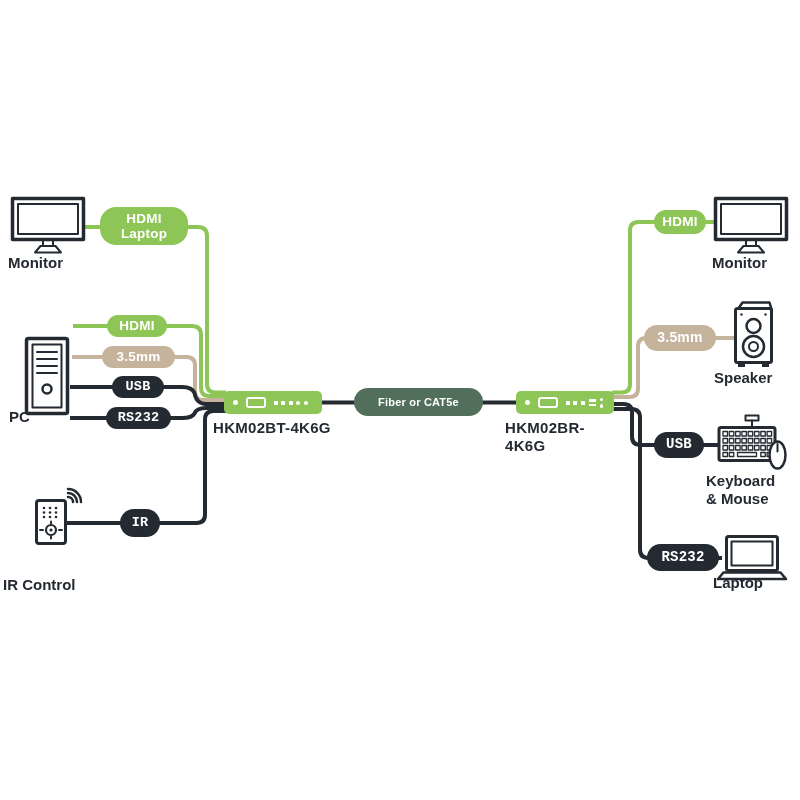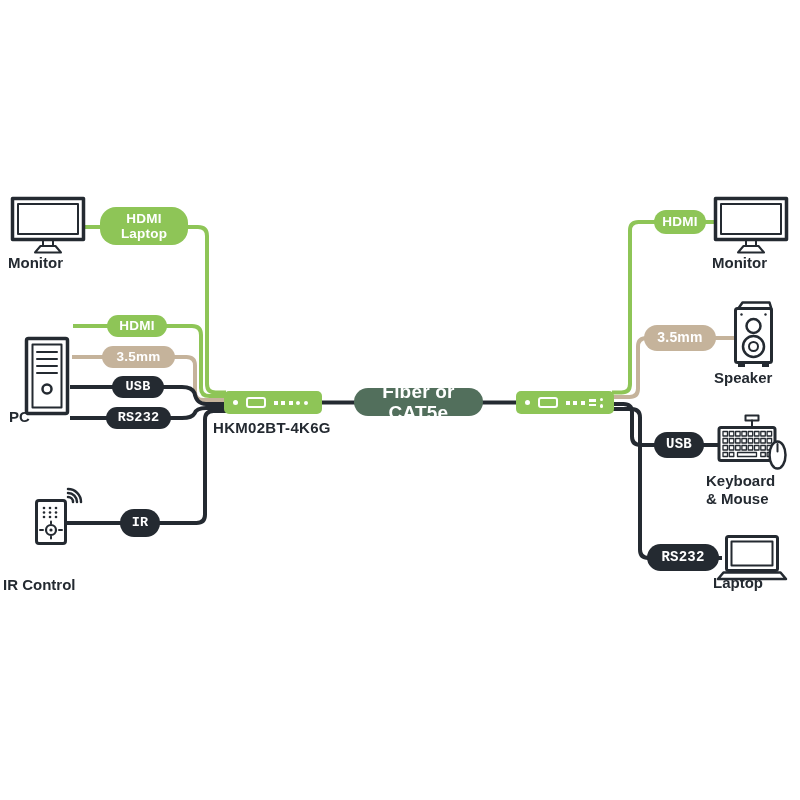--- a/index.html
+++ b/index.html
@@ -14,21 +14,21 @@
   .icon .s{fill:none;stroke:var(--dark);stroke-linecap:round;stroke-linejoin:round;}
   .icon .wf{fill:#fff;}
   .icon .f{fill:var(--dark);stroke:none;}
   .pill{position:absolute;z-index:3;display:flex;flex-direction:column;align-items:center;
         justify-content:center;color:#fff;font-weight:700;border-radius:999px;
         line-height:1.12;letter-spacing:.2px;text-align:center;}
   .pill.green{background:var(--green);}
   .pill.tan{background:var(--tan);}
   .pill.dark{background:var(--dark);font-family:Liberation Mono, monospace;}
   .pill.sage{background:var(--sage);}
-  .pill.rrect{border-radius:16px;} .fs13{font-size:13.5px;} .fs14{font-size:14px;} .fs15{font-size:19px;}
+  .pill.rrect{border-radius:16px;} .fs13{font-size:13.5px;} .fs14{font-size:14px;} .fs15{font-size:11px;}
   .device{position:absolute;z-index:3;width:98px;height:23px;background:var(--green);
           border-radius:5px;display:flex;align-items:center;padding:0 9px;box-sizing:border-box;}
   .d-dot{width:5px;height:5px;border-radius:50%;background:#fff;flex:none;}
   .d-port{width:20px;height:11px;border:2px solid #fff;border-radius:3px;
           box-sizing:border-box;margin:0 4px 0 8px;flex:none;}
   .d-sq{width:4px;height:4px;background:#fff;margin-left:3.5px;flex:none;}
   .d-rdot{width:4px;height:4px;border-radius:50%;background:#fff;margin-left:3.5px;flex:none;}
   .d-eq{display:flex;flex-direction:column;gap:2px;margin-left:4px;flex:none;}
   .d-eq i{display:block;width:7px;height:2.5px;background:#fff;}
   .d-col{display:flex;flex-direction:column;gap:3px;margin-left:4px;flex:none;}
@@ -217,20 +217,21 @@
         <i></i>
         <i></i>
       </span>
     <span class="d-col">
         <i></i>
         <i></i>
       </span>
   </div>
 
   <div class="label devlabel" style="left:213px;top:419px;width:120px">HKM02BT-4K6G</div>
+  <div class="label devlabel" style="left:505px;top:419px;width:120px">HKM02BR-4K6G</div>
 
   <div class="label" style="left:8px;top:254px;width:80px">Monitor</div>
   <div class="label" style="left:9px;top:408px;width:78px">PC</div>
   <div class="label" style="left:3px;top:576px;width:92px">IR Control</div>
   <div class="label" style="left:712px;top:254px;width:80px">Monitor</div>
   <div class="label" style="left:714px;top:369px;width:80px">Speaker</div>
   <div class="label" style="left:706px;top:472px;width:98px">
     <span>Keyboard</span>
     <span>&amp; Mouse</span>
   </div>

